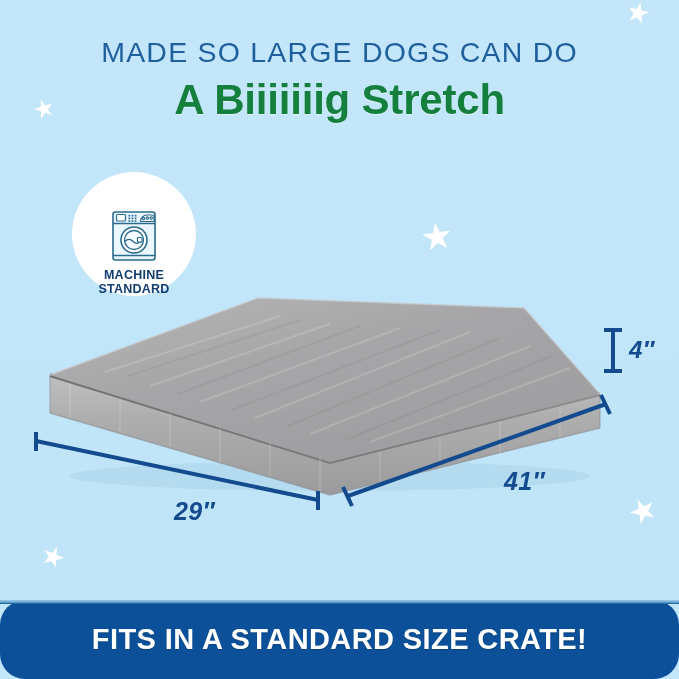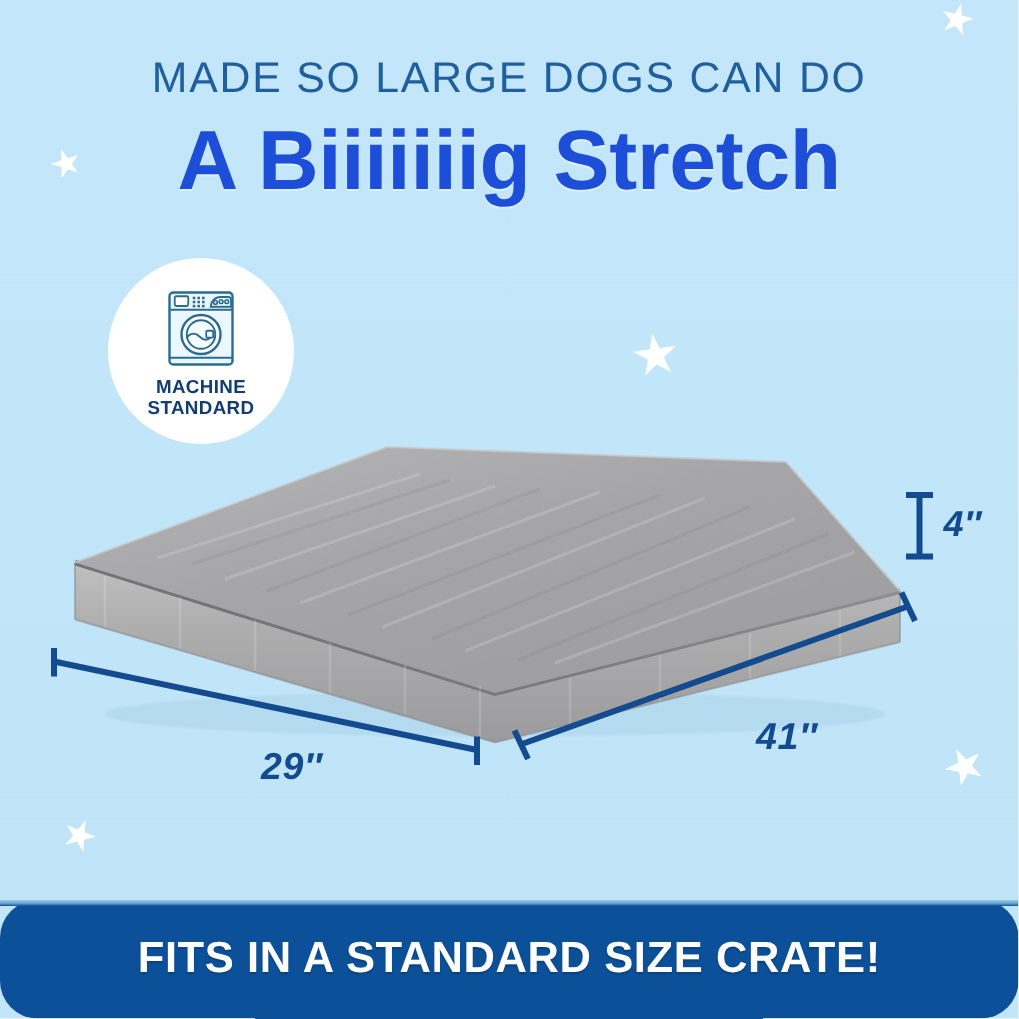--- a/index.html
+++ b/index.html
@@ -50,42 +50,42 @@
   .headline-kicker {
     font-size: 28.5px;
     letter-spacing: 1.2px;
     font-weight: 400;
     color: #1f5f9e;
     line-height: 1.05;
     white-space: nowrap;
   }
   .headline-main {
     margin-top: 8px;
-    font-size: 56px;
+    font-size: 42px;
     font-weight: 700;
     letter-spacing: -0.2px;
-    color: #1d4ed8;
+    color: #15803d;
     line-height: 1.12;
     white-space: nowrap;
     text-shadow: 0 1px 0 rgba(255,255,255,0.45);
   }
 
   
   .badge {
     position: absolute;
     left: 72px;
     top: 172px;
     width: 124px;
     height: 124px;
     border-radius: 50%;
     background: #ffffff;
     display: flex;
     flex-direction: column;
     align-items: center;
-    justify-content: center;
+    justify-content: flex-end;
     box-sizing: border-box;
     padding-top: 4px;
   }
   .badge-icon {
     width: 46px;
     height: 52px;
     display: block;
   }
   .badge-text {
     margin-top: 6px;
@@ -293,21 +293,21 @@
       <line x1="343" y1="487" x2="352" y2="506"></line>
       <line x1="601" y1="395" x2="610" y2="414"></line>
 
       <line x1="36" y1="441" x2="318" y2="500"></line>
       <line x1="36" y1="432" x2="36" y2="451"></line>
       <line x1="318" y1="491" x2="318" y2="510"></line>
     </g>
   </svg>
 
   <div class="dim-label small" style="left:629px; top:336px;">4″</div>
-  <div class="dim-label" style="left:504px; top:467px;margin-top:10px;">41″</div>
+  <div class="dim-label" style="left:504px; top:467px;">41″</div>
   <div class="dim-label" style="left:146px; top:497px;margin-left:28px;">29″</div>
 
   <div class="banner">
     <div class="banner-top-edge"></div>
     <div class="banner-text">FITS IN A STANDARD SIZE CRATE!</div>
   </div>
 
 </div>
 
 </body></html>

